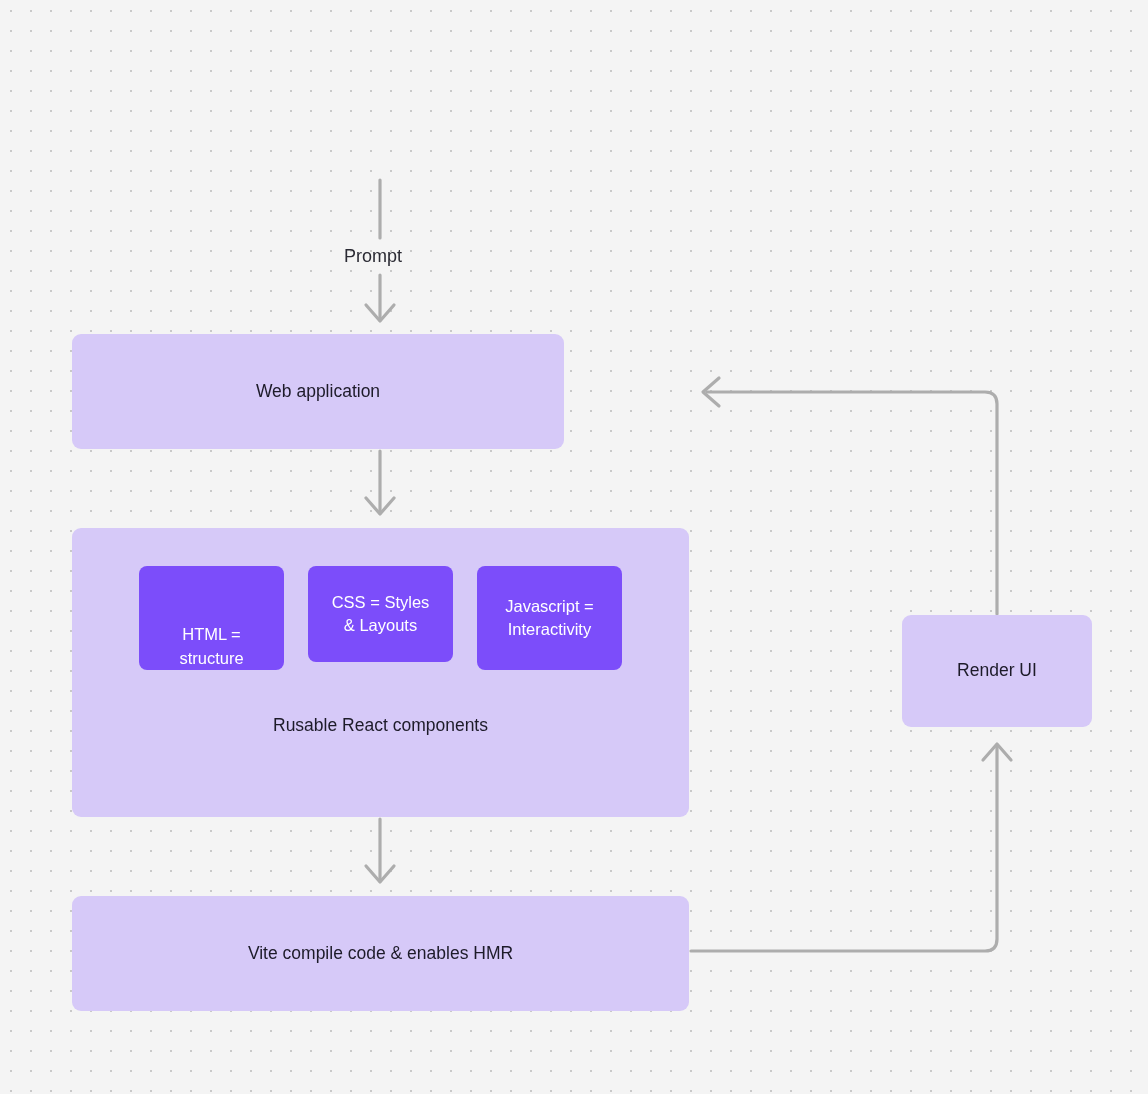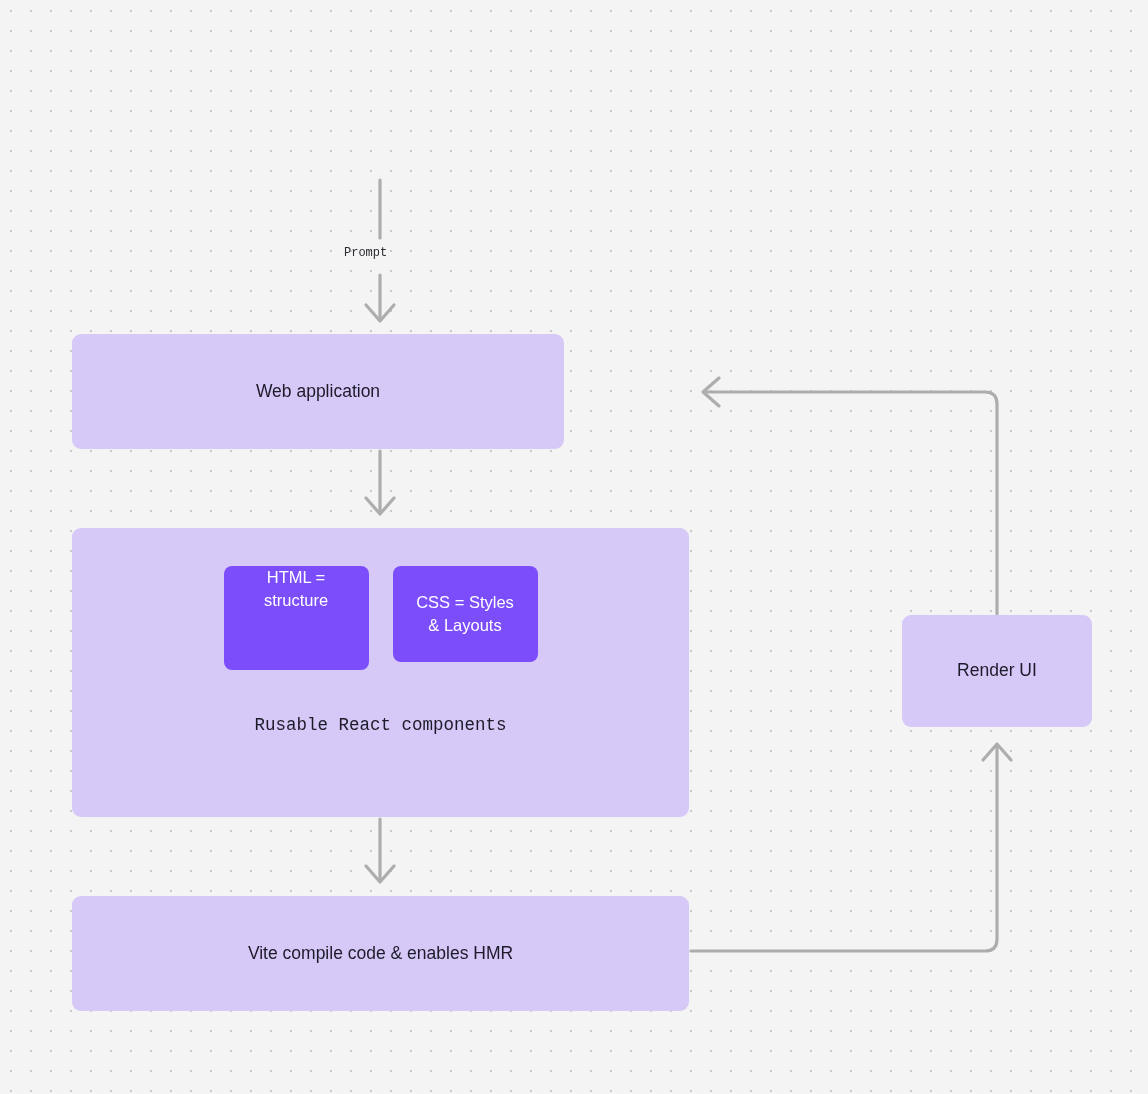--- a/index.html
+++ b/index.html
@@ -56,29 +56,27 @@
     gap: 24px;
   }
   .group-caption {
     position: absolute;
     left: 0;
     top: 186px;
     width: 100%;
     text-align: center;
     font-size: 17.5px;
     color: #1d1b29;
-    font-family: Liberation Mono, monospace;
   }
   .edge-label {
     position: absolute;
-    font-size: 12px;
+    font-size: 18px;
     color: #2a2a33;
     background: transparent;
     white-space: nowrap;
-    font-family: Liberation Mono, monospace;
   }
   svg.edges {
     position: absolute;
     left: 0;
     top: 0;
     width: 1148px;
     height: 1094px;
     pointer-events: none;
   }
   svg.edges path,
@@ -119,30 +117,36 @@
   <div class="edge-label" style="left:344px; top:246px;">
     <span>Prompt</span>
   </div>
 
   <div class="node node-lavender" style="left:72px; top:334px; width:492px; height:115px;">
     <span>Web application</span>
   </div>
 
   <div class="node node-lavender group-box" style="left:72px; top:528px; width:617px; height:289px;">
     <div class="group-inner-row">
-      <div class="node-purple" style="position:relative; width:145px; height:104px; display:flex; align-items:flex-start; justify-content:center; text-align:center;">
+      <div class="node-purple" style="position:relative; width:145px; height:104px; display:flex; align-items:flex-end; justify-content:center; text-align:center;">
         <span>
           <span>HTML =</span><br>
           <span>structure</span>
         </span>
       </div>
       <div class="node-purple" style="position:relative; width:145px; height:96px; display:flex; align-items:center; justify-content:center; text-align:center;">
         <span>
           <span>CSS = Styles</span><br>
           <span>&amp; Layouts</span>
+        </span>
+      </div>
+      <div class="node-purple" style="position:relative; width:145px; height:104px; display:flex; align-items:center; justify-content:center; text-align:center;">
+        <span>
+          <span>Javascript =</span><br>
+          <span>Interactivity</span>
         </span>
       </div>
     </div>
     <div class="group-caption">Rusable React components</div>
   </div>
 
   <div class="node node-lavender" style="left:902px; top:615px; width:190px; height:112px;">
     <span>Render UI</span>
   </div>
 

